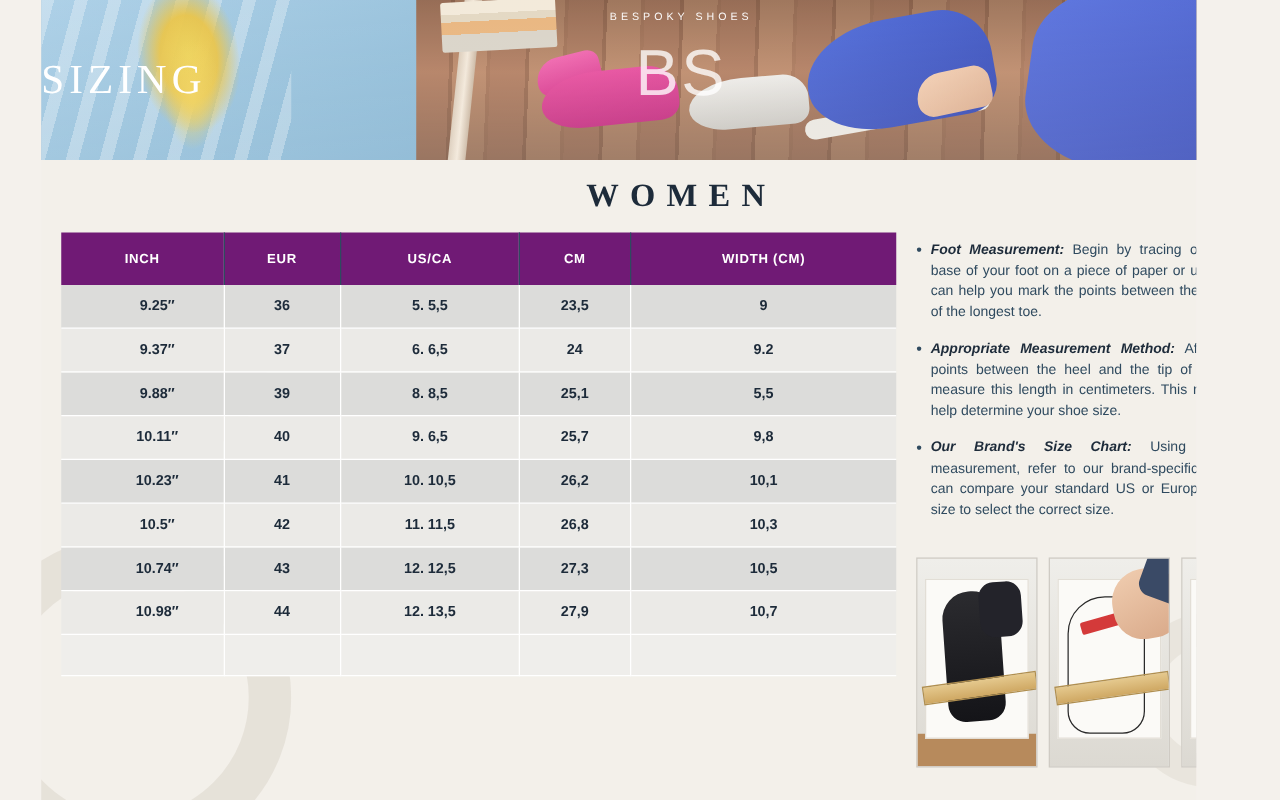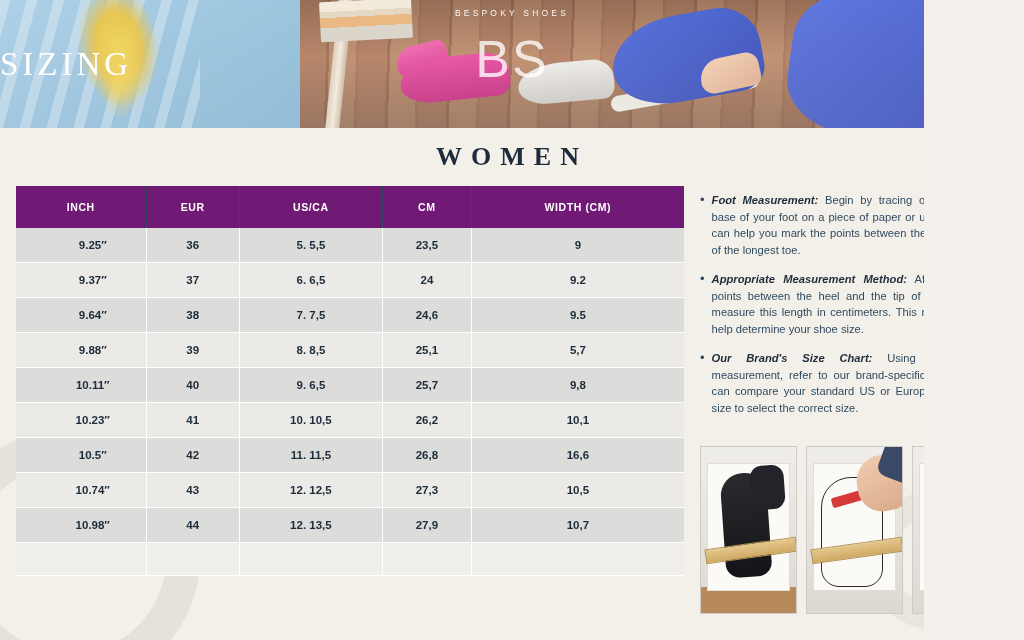--- a/index.html
+++ b/index.html
@@ -2,21 +2,21 @@
 <html><head>
 <meta charset="utf-8">
 <style>
   * { box-sizing: border-box; margin: 0; padding: 0; }
   html, body {
     width: 1024px; height: 640px;
     font-family: "Liberation Sans", sans-serif;
     background: #f4f1ec;
     overflow: hidden;
   }
-  .page { position: relative; width: 924px; height: 640px; overflow: hidden; }
+  .page { position: relative; width: 924px; height: 640px; overflow: hidden; margin-left: 33px; }
 
   
   .hero {
     position: relative;
     width: 1024px; height: 128px;
     overflow: hidden;
     background: #9fc3dd;
   }
   .hero-photo { position: absolute; inset: 0; }
   .hp { position: absolute; }
@@ -239,53 +239,46 @@
             <td>9</td>
           </tr>
           <tr>
             <td>9.37″</td>
             <td>37</td>
             <td>6. 6,5</td>
             <td>24</td>
             <td>9.2</td>
           </tr>
           <tr>
-            <td>9.64″</td>
-            <td>38</td>
-            <td>7. 7,5</td>
-            <td>24,6</td>
-            <td>9.5</td>
-          </tr>
-          <tr>
             <td>9.88″</td>
             <td>39</td>
             <td>8. 8,5</td>
             <td>25,1</td>
-            <td>5,7</td>
+            <td>5,5</td>
           </tr>
           <tr>
             <td>10.11″</td>
             <td>40</td>
             <td>9. 6,5</td>
             <td>25,7</td>
             <td>9,8</td>
           </tr>
           <tr>
             <td>10.23″</td>
             <td>41</td>
             <td>10. 10,5</td>
             <td>26,2</td>
             <td>10,1</td>
           </tr>
           <tr>
             <td>10.5″</td>
             <td>42</td>
             <td>11. 11,5</td>
             <td>26,8</td>
-            <td>16,6</td>
+            <td>10,3</td>
           </tr>
           <tr>
             <td>10.74″</td>
             <td>43</td>
             <td>12. 12,5</td>
             <td>27,3</td>
             <td>10,5</td>
           </tr>
           <tr>
             <td>10.98″</td>

